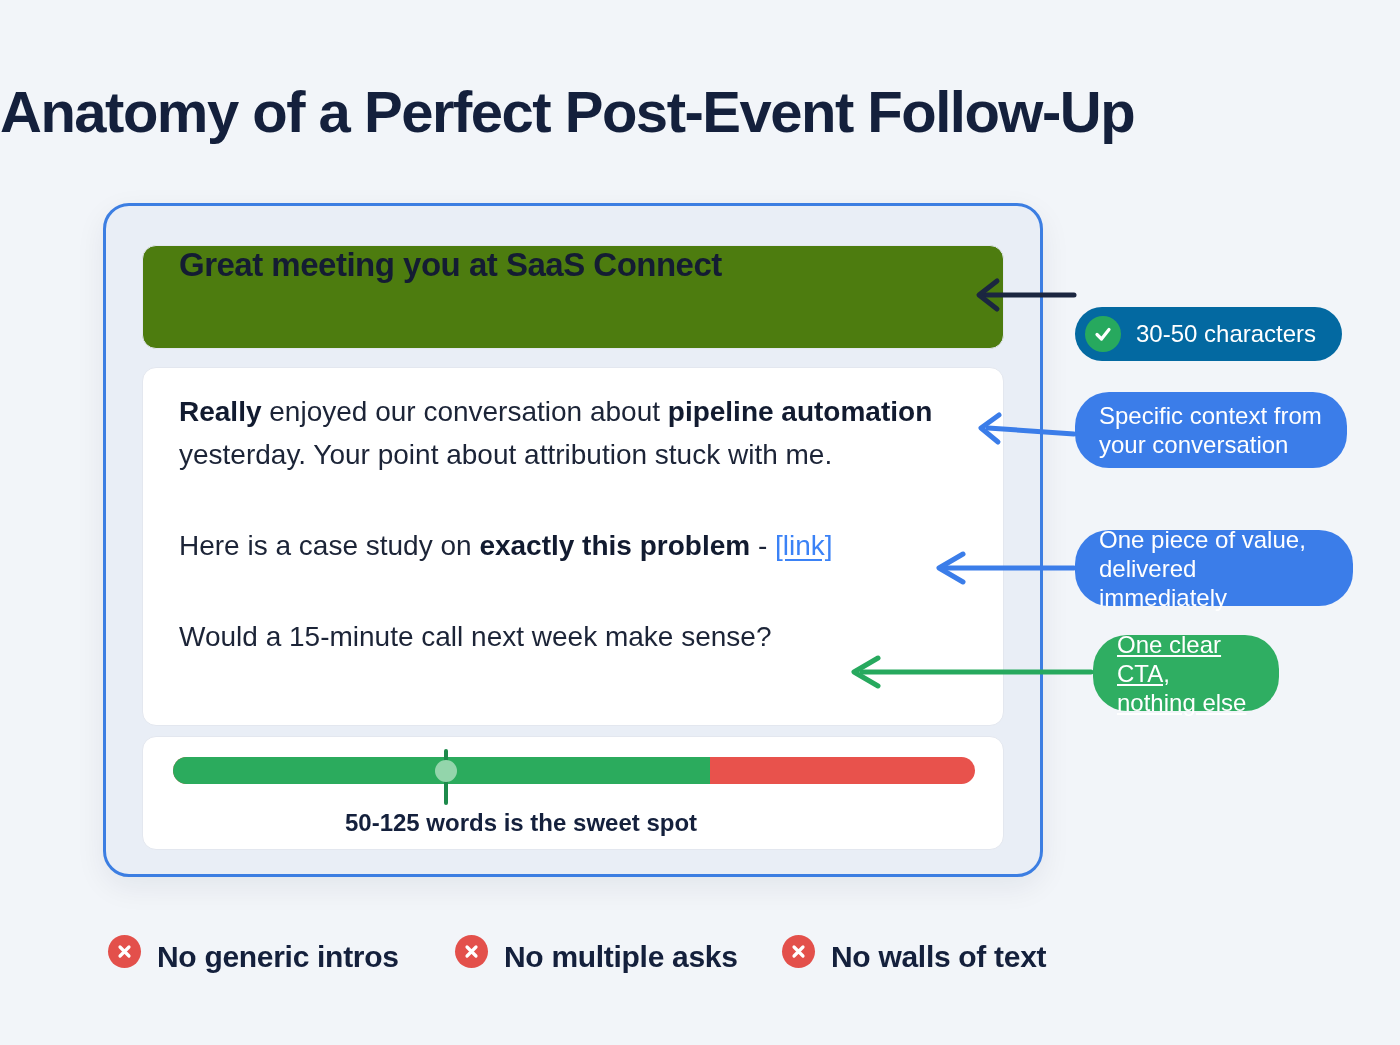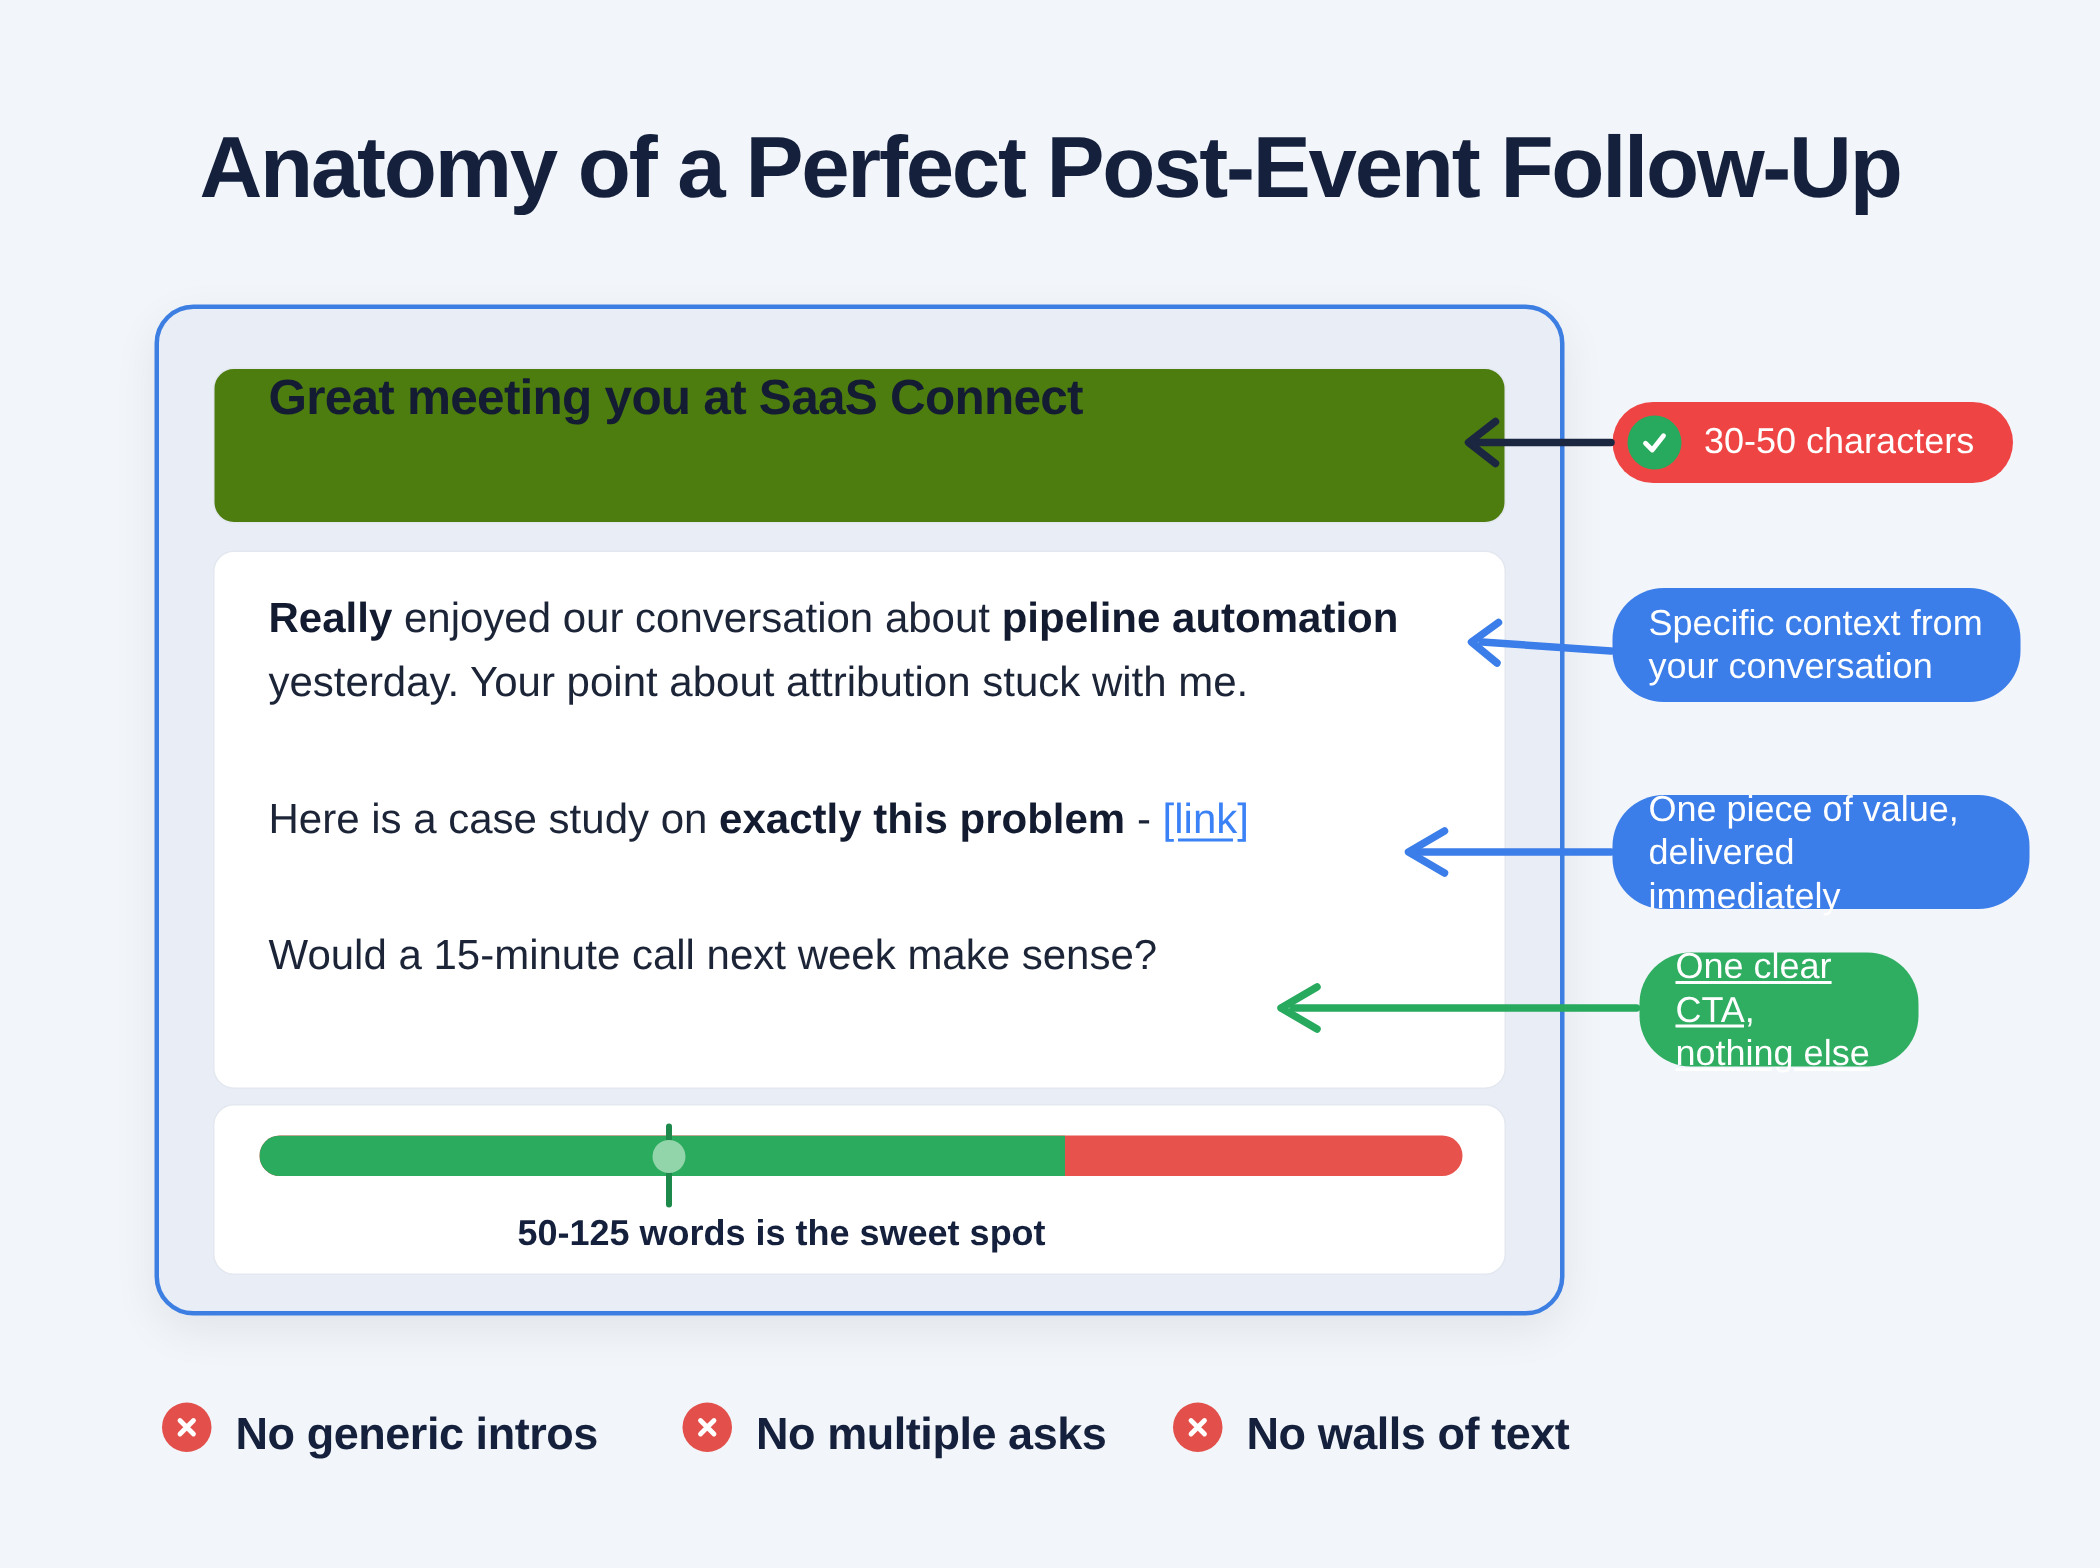--- a/index.html
+++ b/index.html
@@ -4,21 +4,21 @@
 <style>
   html,body{margin:0;padding:0;}
   body{
     width:1400px;height:1045px;position:relative;overflow:hidden;
     background:#f2f5f9;
     font-family:"Liberation Sans", sans-serif;
     color:#14203c;
   }
   .page-title{
     position:absolute;top:78px;left:0;width:1400px;
-    text-align:center;font-size:58px;font-weight:bold;letter-spacing:-1.5px;
+    font-size:58px;font-weight:bold;letter-spacing:-1.5px;
     color:#14203c;
   }
   
   .email-frame{
     position:absolute;left:103px;top:203px;width:940px;height:674px;
     box-sizing:border-box;
     background:#e9eef6;
     border:3px solid #3c7ee2;border-radius:26px;
     box-shadow:0 10px 30px rgba(20,32,60,0.07);
   }
@@ -122,21 +122,21 @@
         <div class="bar-green" style="width: 67%; background: rgb(43, 171, 93);"></div>
       </div>
       <div class="bar-marker-line" style="left: 34%; background: rgb(29, 138, 75);"></div>
       <div class="bar-marker-dot" style="left: 34%; background: rgb(147, 213, 171);"></div>
     </div>
     <div class="bar-label">50-125 words is the sweet spot</div>
   </div>
 
 </div>
 
-<div class="callout callout-dark" style="background: #ef4444;">
+<div class="callout callout-dark" style="background: #0369a1; margin-top: 39px;">
   <span class="check-circle" style="background: rgb(39, 169, 94);">
     <svg width="20" height="20" viewBox="0 0 20 20">
         <polyline points="4,10.5 8.5,15 16,5.5" fill="none" stroke="#ffffff" stroke-width="3.2" stroke-linecap="round" stroke-linejoin="round"></polyline>
       </svg>
   </span>
   <span class="label">30-50 characters</span>
 </div>
 
 <div class="callout callout-pill callout-context" style="background: rgb(59, 125, 233);">Specific context from
 your conversation</div>

